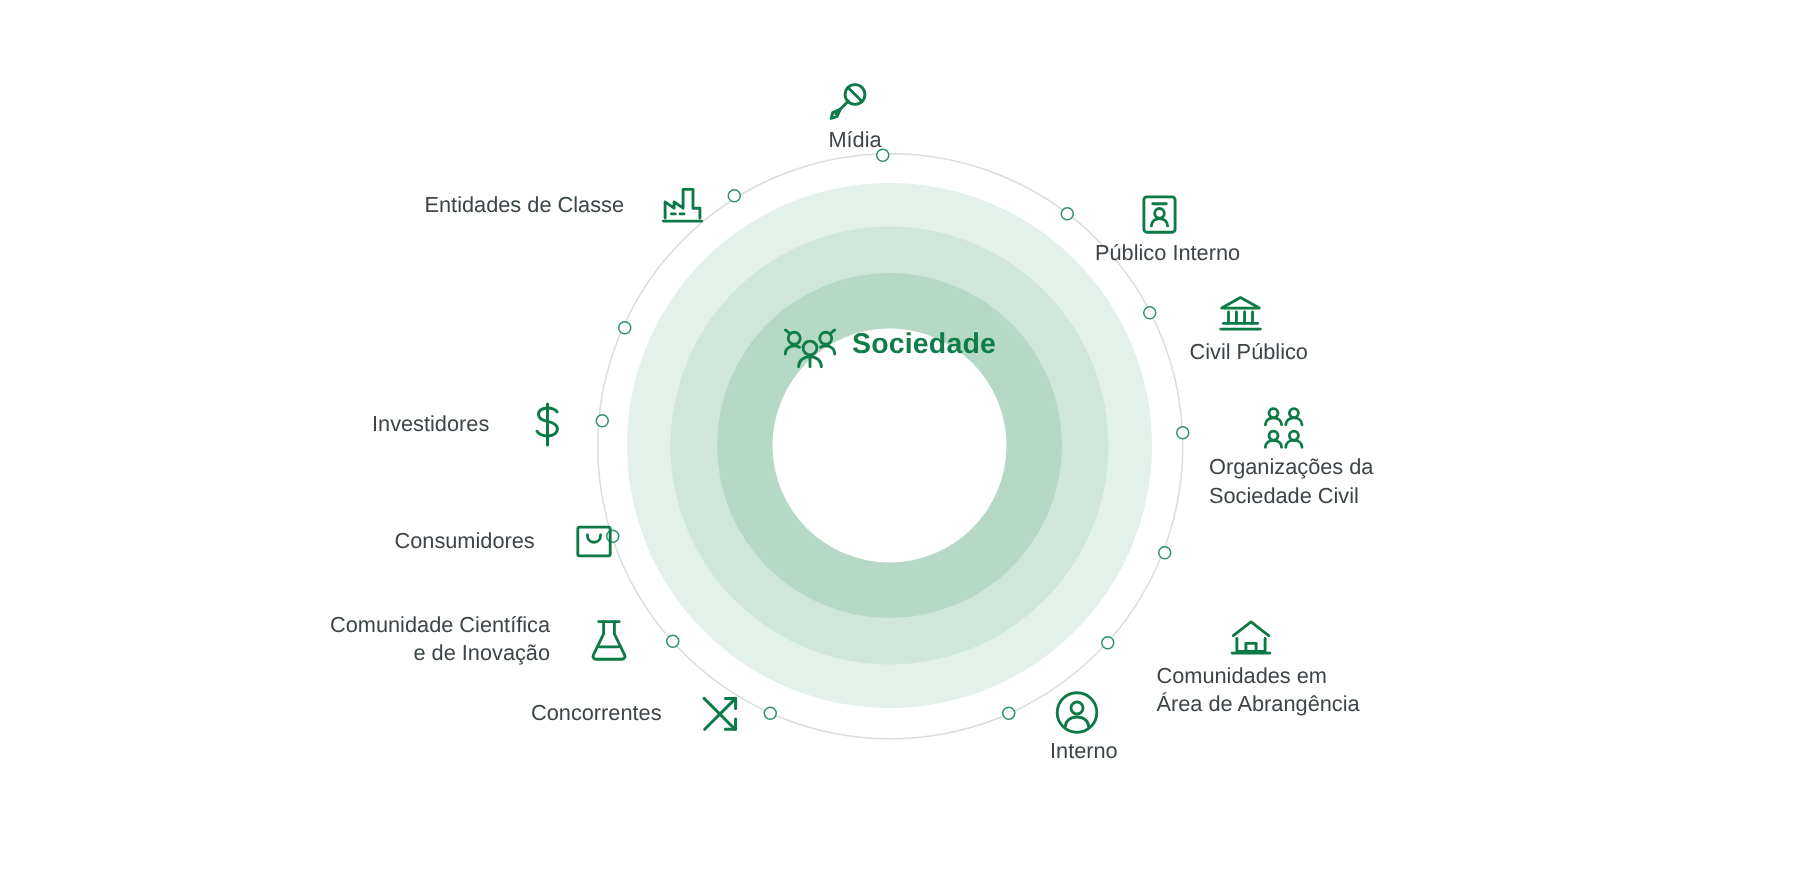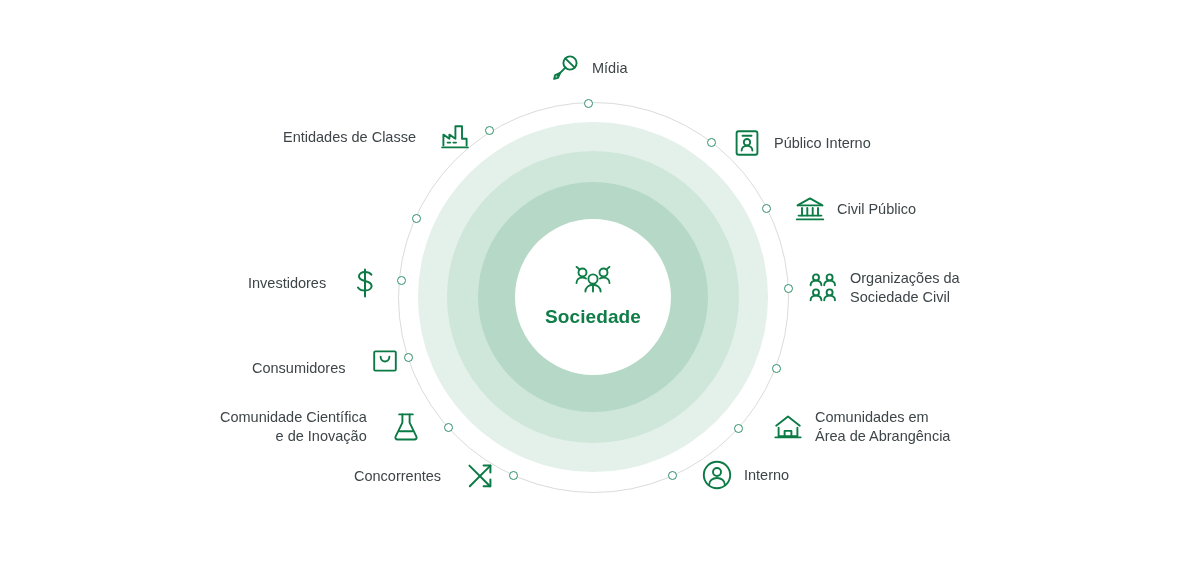--- a/index.html
+++ b/index.html
@@ -19,22 +19,22 @@
     background:transparent;
   }
   .ring-l1{background:#e4f1ea;}
   .ring-l2{background:#cfe7da;}
   .ring-l3{background:#b5d9c6;}
   .ring-core{background:#ffffff;}
 
   
   .core-content{
     position:absolute;
-    display:flex;flex-direction:column;
-    align-items:center;justify-content:center;
+    display:flex;flex-direction:row;
+    align-items:flex-start;justify-content:center;
     gap:10px;
   }
   .core-label{
     color:#0f7d47;
     font-size:19px;
     font-weight:bold;
     letter-spacing:.1px;
     white-space:nowrap;
   }
   .core-icon svg{display:block;}
@@ -44,21 +44,21 @@
     position:absolute;
     width:9px;height:9px;
     border-radius:50%;
     border:1.4px solid #2e9168;
     background:#ffffff;
     box-sizing:border-box;
   }
 
   
   .item{position:absolute;display:flex;align-items:center;}
-  .item.right{flex-direction:row;}
+  .item.right{flex-direction:column;}
   .item.left{flex-direction:row;gap:12px;}
   .item-label{
     color:#3d4548;
     font-size:14.5px;
     line-height:19px;
     white-space:pre-line;
   }
   .item.left .item-label{text-align:right;}
   .item.right .item-label{text-align:left;}
   .item-icon{
@@ -213,21 +213,21 @@
 e de Inovação</span>
     <span class="item-icon">
       <svg width="26" height="30" viewBox="0 0 26 30" fill="none" stroke="#0b7a45" stroke-width="1.9" stroke-linecap="round" stroke-linejoin="round">
         <path d="M6.2 2.4h13.6"></path>
         <path d="M9.4 2.4v8.2L2.6 24.6c-.7 1.5.3 2.9 1.9 2.9h17c1.6 0 2.6-1.4 1.9-2.9L16.6 10.6V2.4"></path>
         <path d="M6.6 19.2h12.8"></path>
       </svg>
     </span>
   </div>
 
-  <div class="item left" style="left:252px;top:344px;align-items:flex-end;">
+  <div class="item left" style="left:263px;top:344px;">
     <span class="item-label">Consumidores</span>
     <span class="item-icon">
       <svg width="26" height="26" viewBox="0 0 26 26" fill="none" stroke="#0b7a45" stroke-width="1.9" stroke-linecap="round" stroke-linejoin="round">
         <rect x="2.2" y="3.4" width="21.6" height="19.2" rx="1.2"></rect>
         <path d="M8.6 8.6c0 3 2 4.9 4.4 4.9s4.4-1.9 4.4-4.9"></path>
       </svg>
     </span>
   </div>
 
   <div class="item left" style="left:248px;top:266px;">

